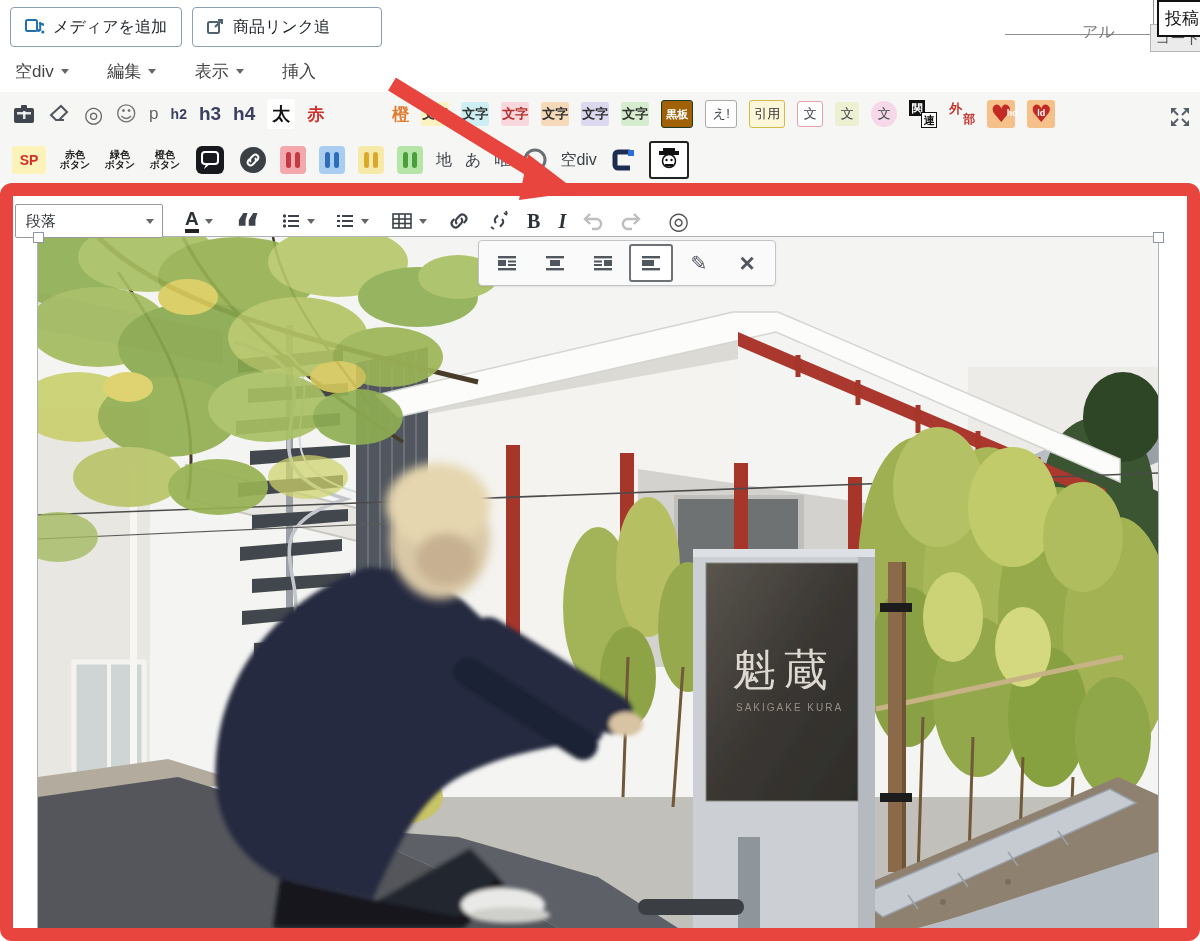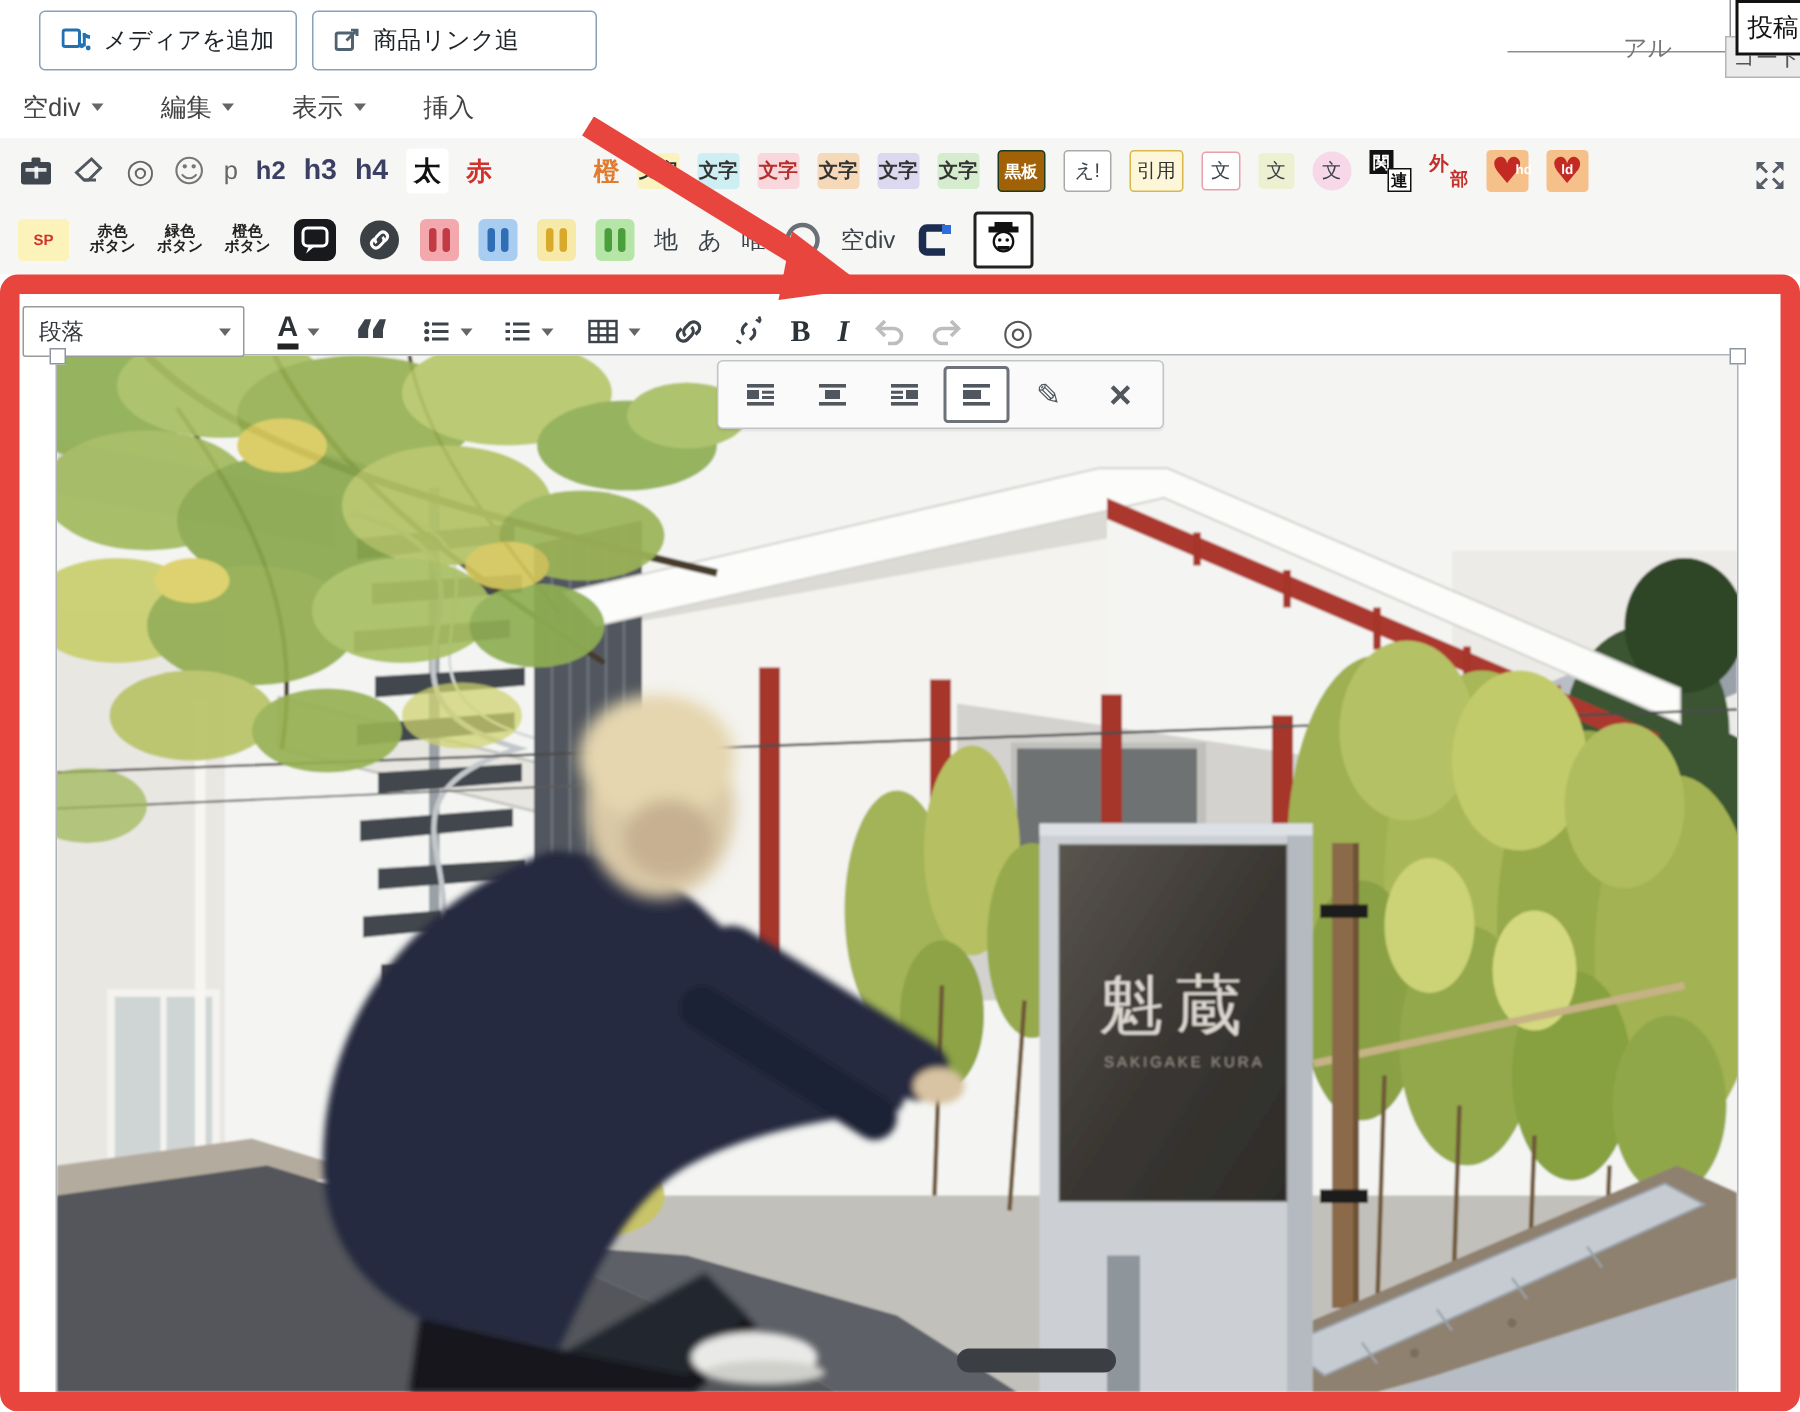--- a/index.html
+++ b/index.html
@@ -37,21 +37,21 @@
   .itb{width:40px;height:34px;display:flex;align-items:center;justify-content:center;border-radius:3px;border:2px solid transparent;}
   .itb.active{border-color:#6c7278;background:#fff;}
   .handle{width:9px;height:9px;background:#fff;border:1px solid #8d96a0;z-index:9;}
   .glyph{font-family:"DejaVu Sans",sans-serif;}
 </style>
 </head>
 <body>
 
 <div id="app">
 
-  <div class="abs" style="left:10px;top:7px;display:flex;gap:10px;z-index:2;margin-left:16px;">
+  <div class="abs" style="left:10px;top:7px;display:flex;gap:10px;z-index:2;">
     <div class="wpbtn">
       <svg width="20" height="18" viewBox="0 0 20 18">
         <rect x="1" y="2" width="11" height="11" rx="1.5" fill="none" stroke="#2271b1" stroke-width="2"></rect>
         <circle cx="13.5" cy="12.5" r="1.6" fill="#2271b1"></circle>
         <rect x="14.2" y="4" width="2" height="9" fill="#2271b1"></rect>
         <path d="M14.2 4 L19 5.5 L19 8 L14.2 6.6 Z" fill="#2271b1"></path>
         <circle cx="17.8" cy="14" r="1.6" fill="#2271b1"></circle>
       </svg>
       <span>メディアを追加</span>
     </div>
@@ -108,21 +108,21 @@
     </div>
     <div class="tb">
       <svg width="24" height="22" viewBox="0 0 24 22">
           <path d="M8 17 L3 12 L13 3 L19 9 L11 17 Z" fill="none" stroke="#50575e" stroke-width="2"></path>
           <line x1="8" y1="17" x2="16" y2="17" stroke="#50575e" stroke-width="2"></line>
         </svg>
     </div>
     <div class="tb glyph" style="font-size:22px;color:#666;">◎</div>
     <div class="tb glyph" style="font-size:21px;color:#777;">☺</div>
     <div class="tb" style="font-size:17px;color:#666;">p</div>
-    <div class="tb" style="font-size:17px;font-weight:bold;color:#3b3f63;">h2</div>
+    <div class="tb" style="font-size:14px;font-weight:bold;color:#3b3f63;">h2</div>
     <div class="tb" style="font-size:19px;font-weight:bold;color:#3b3f63;">h3</div>
     <div class="tb" style="font-size:19px;font-weight:bold;color:#3b3f63;">h4</div>
     <div class="tb box" style="width:28px;background:#fff;font-size:18px;font-weight:bold;color:#111;">太</div>
     <div class="tb" style="font-size:17px;font-weight:bold;color:#d2302c;">赤</div>
     <div style="width:44px;"></div>
     <div class="tb" style="font-size:17px;font-weight:bold;color:#e07b2f;">橙</div>
     <div class="tb moji" style="background:#faf3c0;">文字</div>
     <div class="tb moji" style="background:#cdeef3;">文字</div>
     <div class="tb moji" style="background:#f8d7dd;color:#b3302c;">文字</div>
     <div class="tb moji" style="background:#f5d9b8;">文字</div>
@@ -163,21 +163,21 @@
         <g stroke="#555d66" stroke-width="2">
           <line x1="6" y1="6" x2="10" y2="10"></line>
           <line x1="18" y1="6" x2="14" y2="10"></line>
           <line x1="6" y1="18" x2="10" y2="14"></line>
           <line x1="18" y1="18" x2="14" y2="14"></line>
         </g>
       </svg>
   </div>
 
   <div class="abs tbrow" style="left:12px;top:141px;gap:13px;z-index:2;">
-    <div class="tb box" style="width:34px;height:28px;background:#fbf3b9;font-weight:bold;font-size:10px;">
+    <div class="tb box" style="width:34px;height:28px;background:#fbf3b9;font-weight:bold;font-size:14px;">
       <span style="color:#d2302c;">SP</span>
     </div>
     <div class="tb two" style="width:32px;">
       <span>赤色</span>
       <span>ボタン</span>
     </div>
     <div class="tb two" style="width:32px;">
       <span>緑色</span>
       <span>ボタン</span>
     </div>

